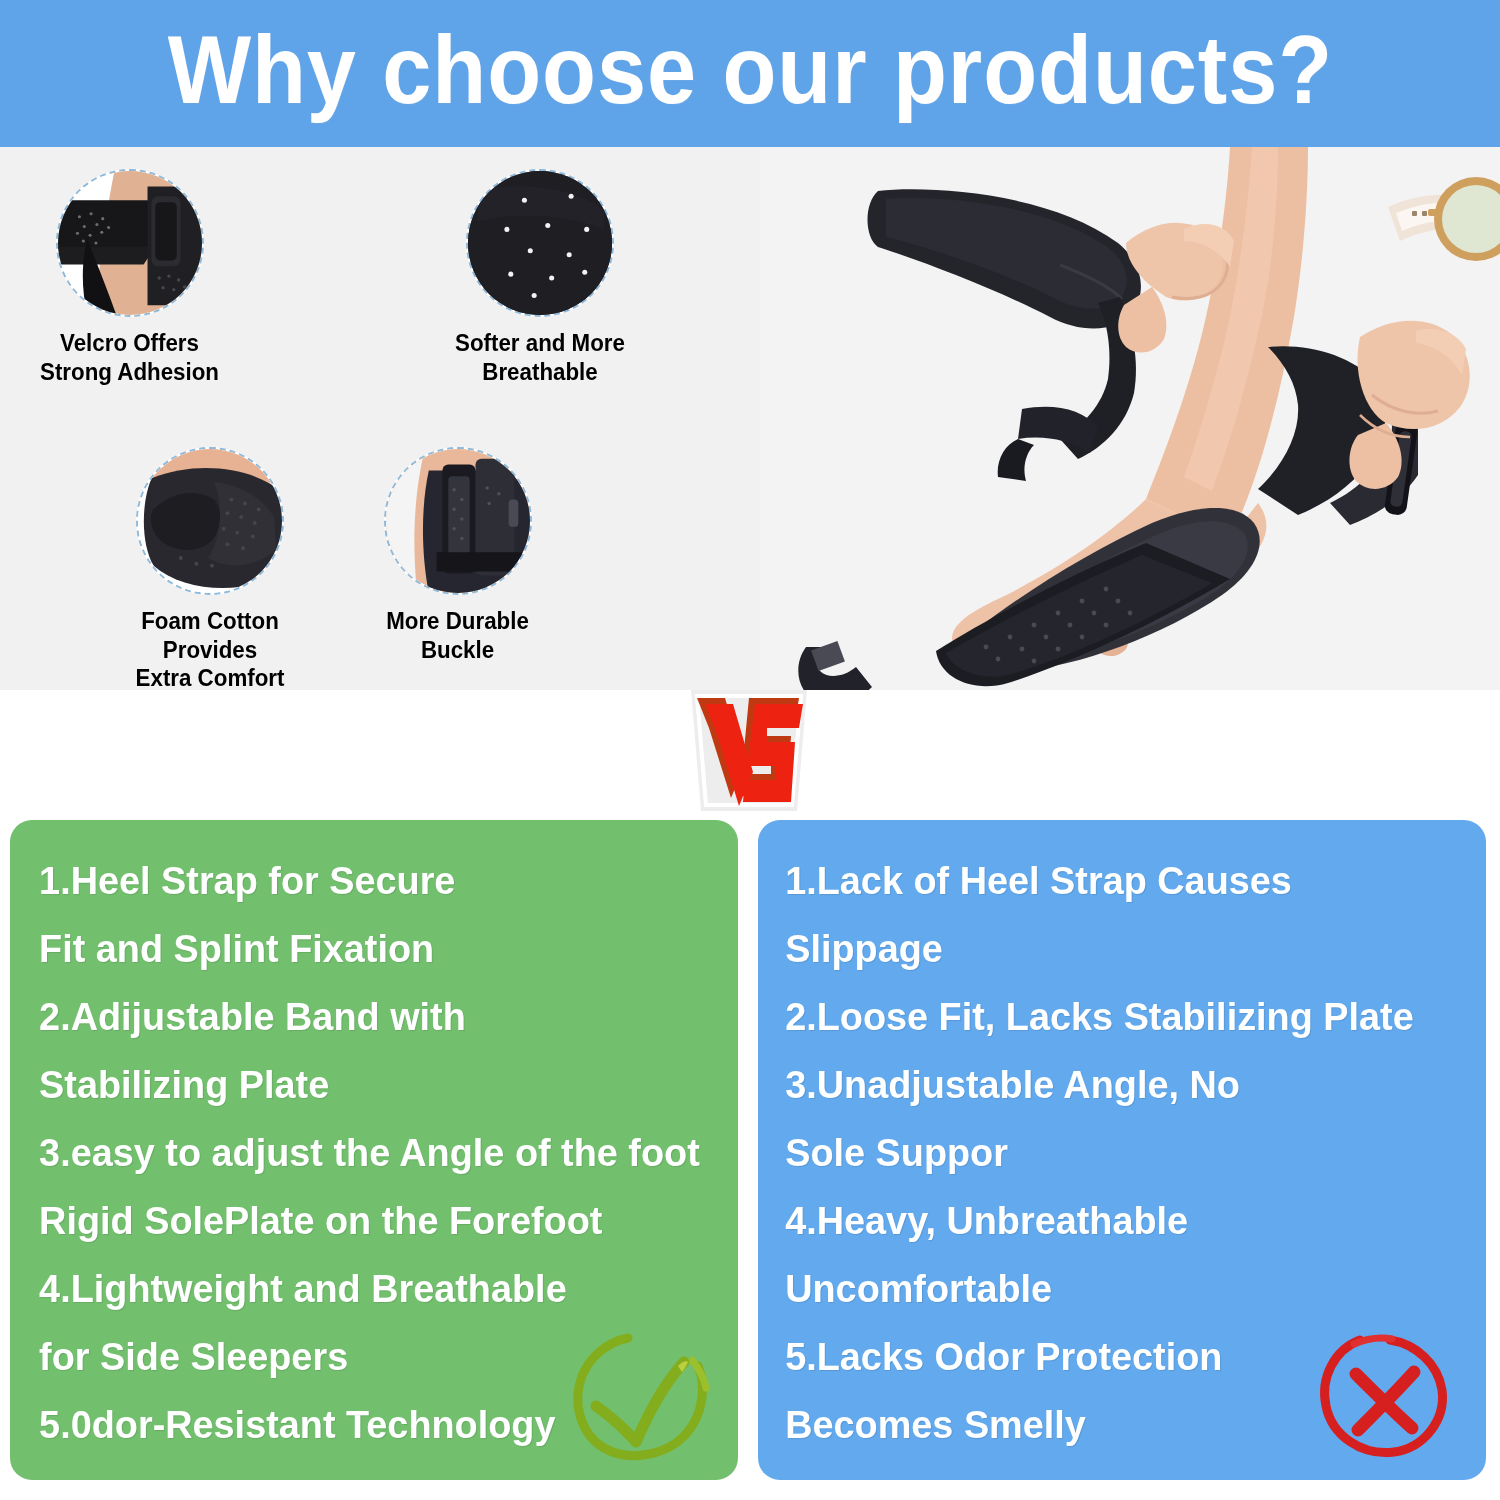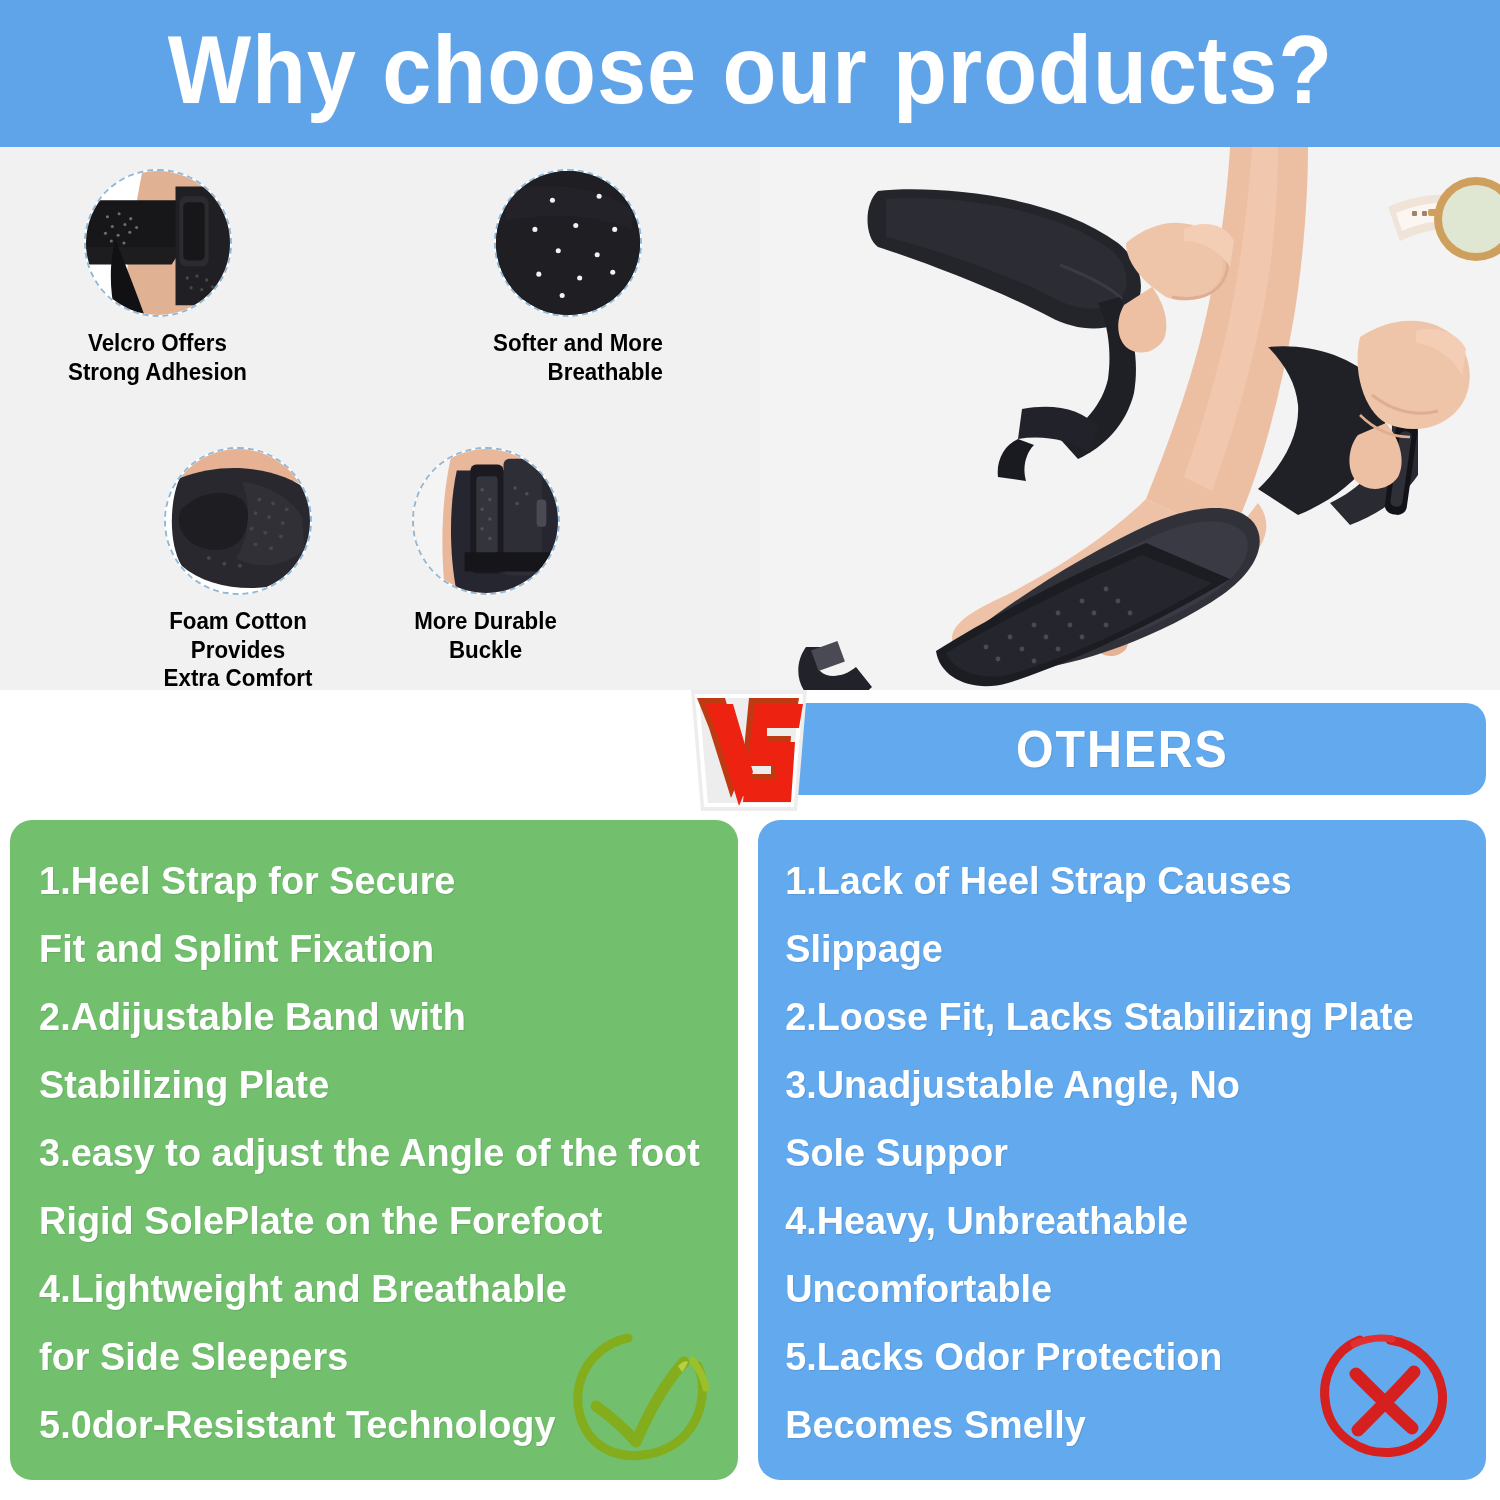--- a/index.html
+++ b/index.html
@@ -44,21 +44,20 @@
     left: 0; top: 147px;
     width: 1500px;
     height: 543px;
     background: #f1f1f1;
   }
   .features-left {
     position: absolute;
     left: 0; top: 0;
     width: 760px;
     height: 543px;
-    margin-left: 28px;
   }
   .feature {
     position: absolute;
     text-align: center;
   }
   .feature-circle {
     width: 148px;
     height: 148px;
     border-radius: 50%;
     margin: 0 auto;
@@ -78,21 +77,21 @@
     font-weight: bold;
     color: #000000;
     line-height: 1.22;
     transform: scaleX(0.95);
     white-space: pre-line;
   }
 
   
   .f1 { left: 22px;  top: 22px;  width: 215px; }
   .f2 { left: 243px; top: 22px;  width: 190px; }
-  .f3 { left: 440px; top: 22px;  width: 200px; text-align: right; }
+  .f3 { left: 440px; top: 22px;  width: 200px; }
   .f4 { left: 85px;  top: 300px; width: 250px; }
   .f5 { left: 360px; top: 300px; width: 195px; }
 
   
   .product-photo {
     position: absolute;
     left: 760px; top: 0;
     width: 740px;
     height: 543px;
     background: #f3f3f3;
@@ -391,23 +390,20 @@
       <circle cx="716" cy="72" r="42" fill="#cf9f5e"></circle>
       <circle cx="716" cy="72" r="34" fill="#dfe6d2"></circle>
       <rect x="668" y="62" width="14" height="7" rx="2" fill="#cf9f5e"></rect>
       <rect x="652" y="64" width="5" height="5" rx="1" fill="#9e8468"></rect>
       <rect x="662" y="64" width="5" height="5" rx="1" fill="#9e8468"></rect>
     </svg>
   </div>
 </div>
 
 <div class="bar-row">
-  <div class="bar bar-others">
-    <span class="bar-label">OTHERS</span>
-  </div>
 </div>
 
 <div class="vs-badge">
   <svg width="132" height="125" viewBox="0 0 132 125">
     <polygon points="8,2 124,2 114,123 18,123" fill="#ededed"></polygon>
     <polygon points="14,8 118,8 109,117 23,117" fill="none" stroke="#ffffff" stroke-width="4"></polygon>
 
     <g fill="#bf3a12">
       <polygon points="14,10 42,10 62,76 48,110 26,40"></polygon>
       <polygon points="66,10 116,10 112,34 78,34 78,48 108,48 104,108 56,108 58,86 88,86 88,72 60,72"></polygon>

